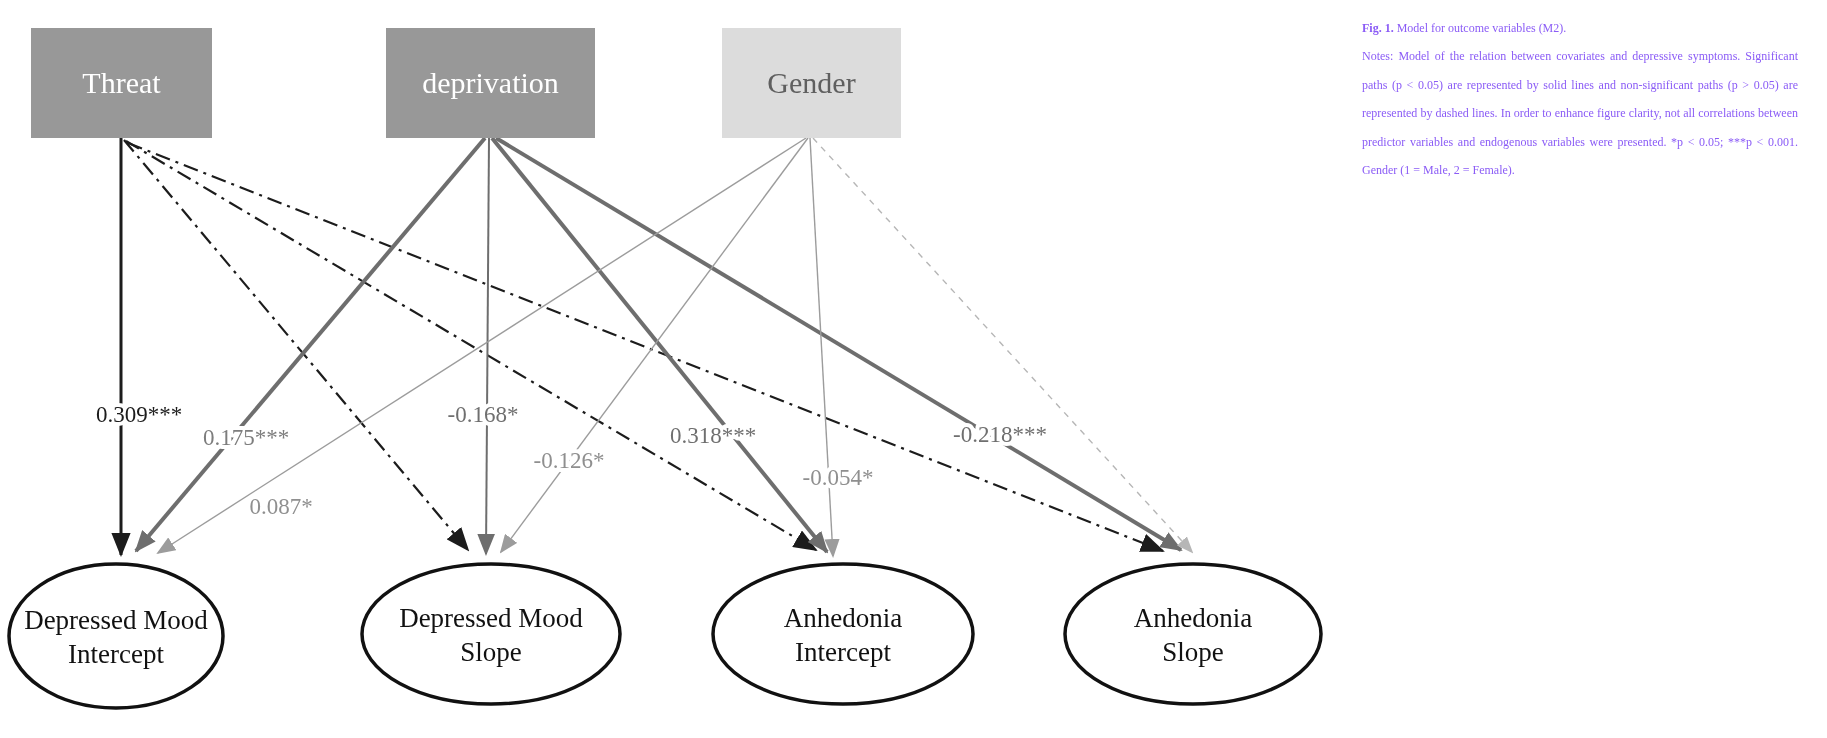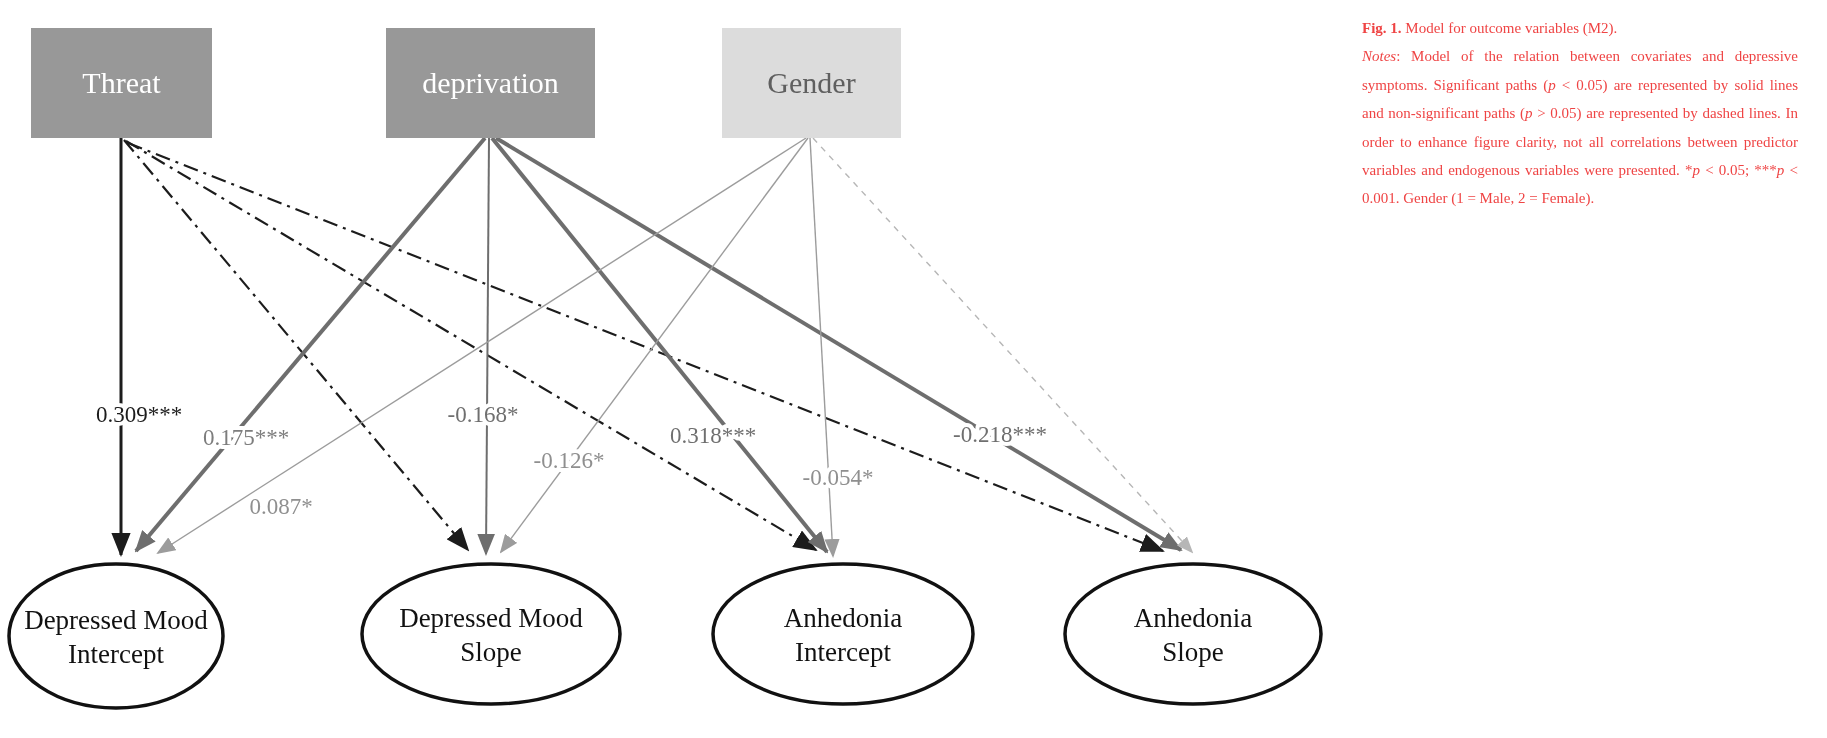--- a/index.html
+++ b/index.html
@@ -8,28 +8,28 @@
     background: #ffffff;
     overflow: hidden;
     font-family: "Liberation Serif", serif;
   }
   .figure-wrap { position: relative; width: 1827px; height: 738px; }
   svg.diagram { position: absolute; left: 0; top: 0; }
   .caption {
     position: absolute;
     left: 1362px; top: 14px;
     width: 436px;
-    font-size: 15px;
+    font-size: 12px;
     line-height: 28.4px;
-    color: #ef4444;
+    color: #8b5cf6;
     text-align: justify;
   }
   .caption .para { margin: 0; }
   .caption .b { font-weight: bold; }
-  .caption .i { font-style: italic; }
+  .caption .i { }
   .edge-label {
     font-family: "Liberation Serif", serif;
     font-size: 23px;
     paint-order: stroke fill;
     stroke: #ffffff;
     stroke-width: 8px;
     stroke-linejoin: round;
   }
   .node-box-label { font-family: "Liberation Serif", serif; font-size: 30px; }
   .node-ellipse-label { font-family: "Liberation Serif", serif; font-size: 27px; fill: #111111; }

